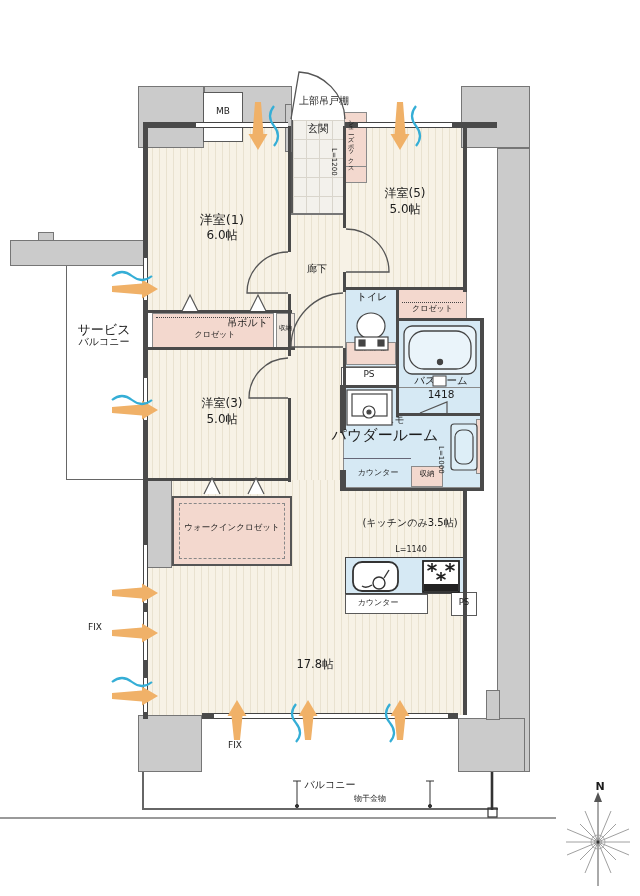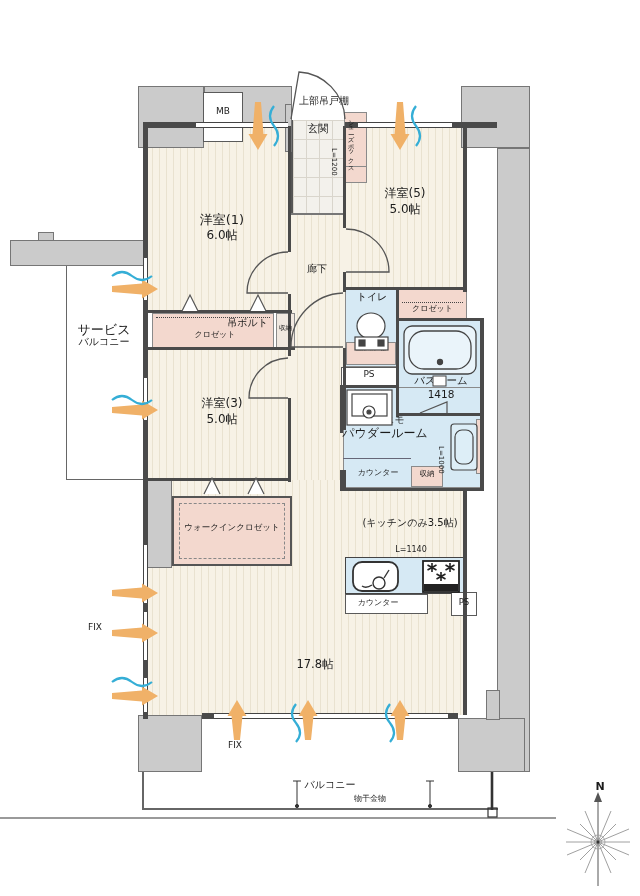--- a/index.html
+++ b/index.html
@@ -145,21 +145,21 @@
   <div class="lbl" style="left:160px;top:412px;width:124px;font-size:12px">5.0帖</div>
 
   <div class="lbl" style="left:295px;top:263px;width:44px;font-size:10px">廊下</div>
   <div class="lbl" style="left:349px;top:291px;width:46px;font-size:10px">トイレ</div>
   <div class="lbl" style="left:344px;top:344px;width:54px;font-size:6px">上部吊戸棚</div>
   <div class="lbl" style="left:341px;top:369px;width:56px;font-size:9px">PS</div>
   <div class="lbl" style="left:398px;top:304px;width:69px;font-size:8px">クロゼット</div>
   <div class="lbl" style="left:400px;top:374px;width:82px;font-size:10.5px">バスルーム</div>
   <div class="lbl" style="left:400px;top:388px;width:82px;font-size:10.5px">1418</div>
   <div class="lbl" style="left:330px;top:414px;width:110px;font-size:9.5px">ミタスモ</div>
-  <div class="lbl" style="left:325px;top:426px;width:120px;font-size:12px">パウダールーム</div>
+  <div class="lbl" style="left:325px;top:426px;width:120px;font-size:15px">パウダールーム</div>
   <div class="lbl v" style="left:436px;top:438px;height:44px;font-size:7px">L=1000</div>
   <div class="lbl" style="left:343px;top:468px;width:70px;font-size:8px">カウンター</div>
   <div class="lbl" style="left:411px;top:469px;width:32px;font-size:7.5px">収納</div>
 
   <div class="lbl" style="left:170px;top:330px;width:90px;font-size:8px">クロゼット</div>
   <div class="lbl" style="left:224px;top:317px;width:44px;font-size:10px;text-align:right">吊ボルト</div>
   <div class="lbl" style="left:276px;top:324px;width:19px;font-size:6.5px">収納</div>
   <div class="lbl" style="left:177px;top:522px;width:110px;font-size:8.5px">ウォークインクロゼット</div>
 
   <div class="lbl" style="left:68px;top:322px;width:72px;font-size:13px">サービス</div>

